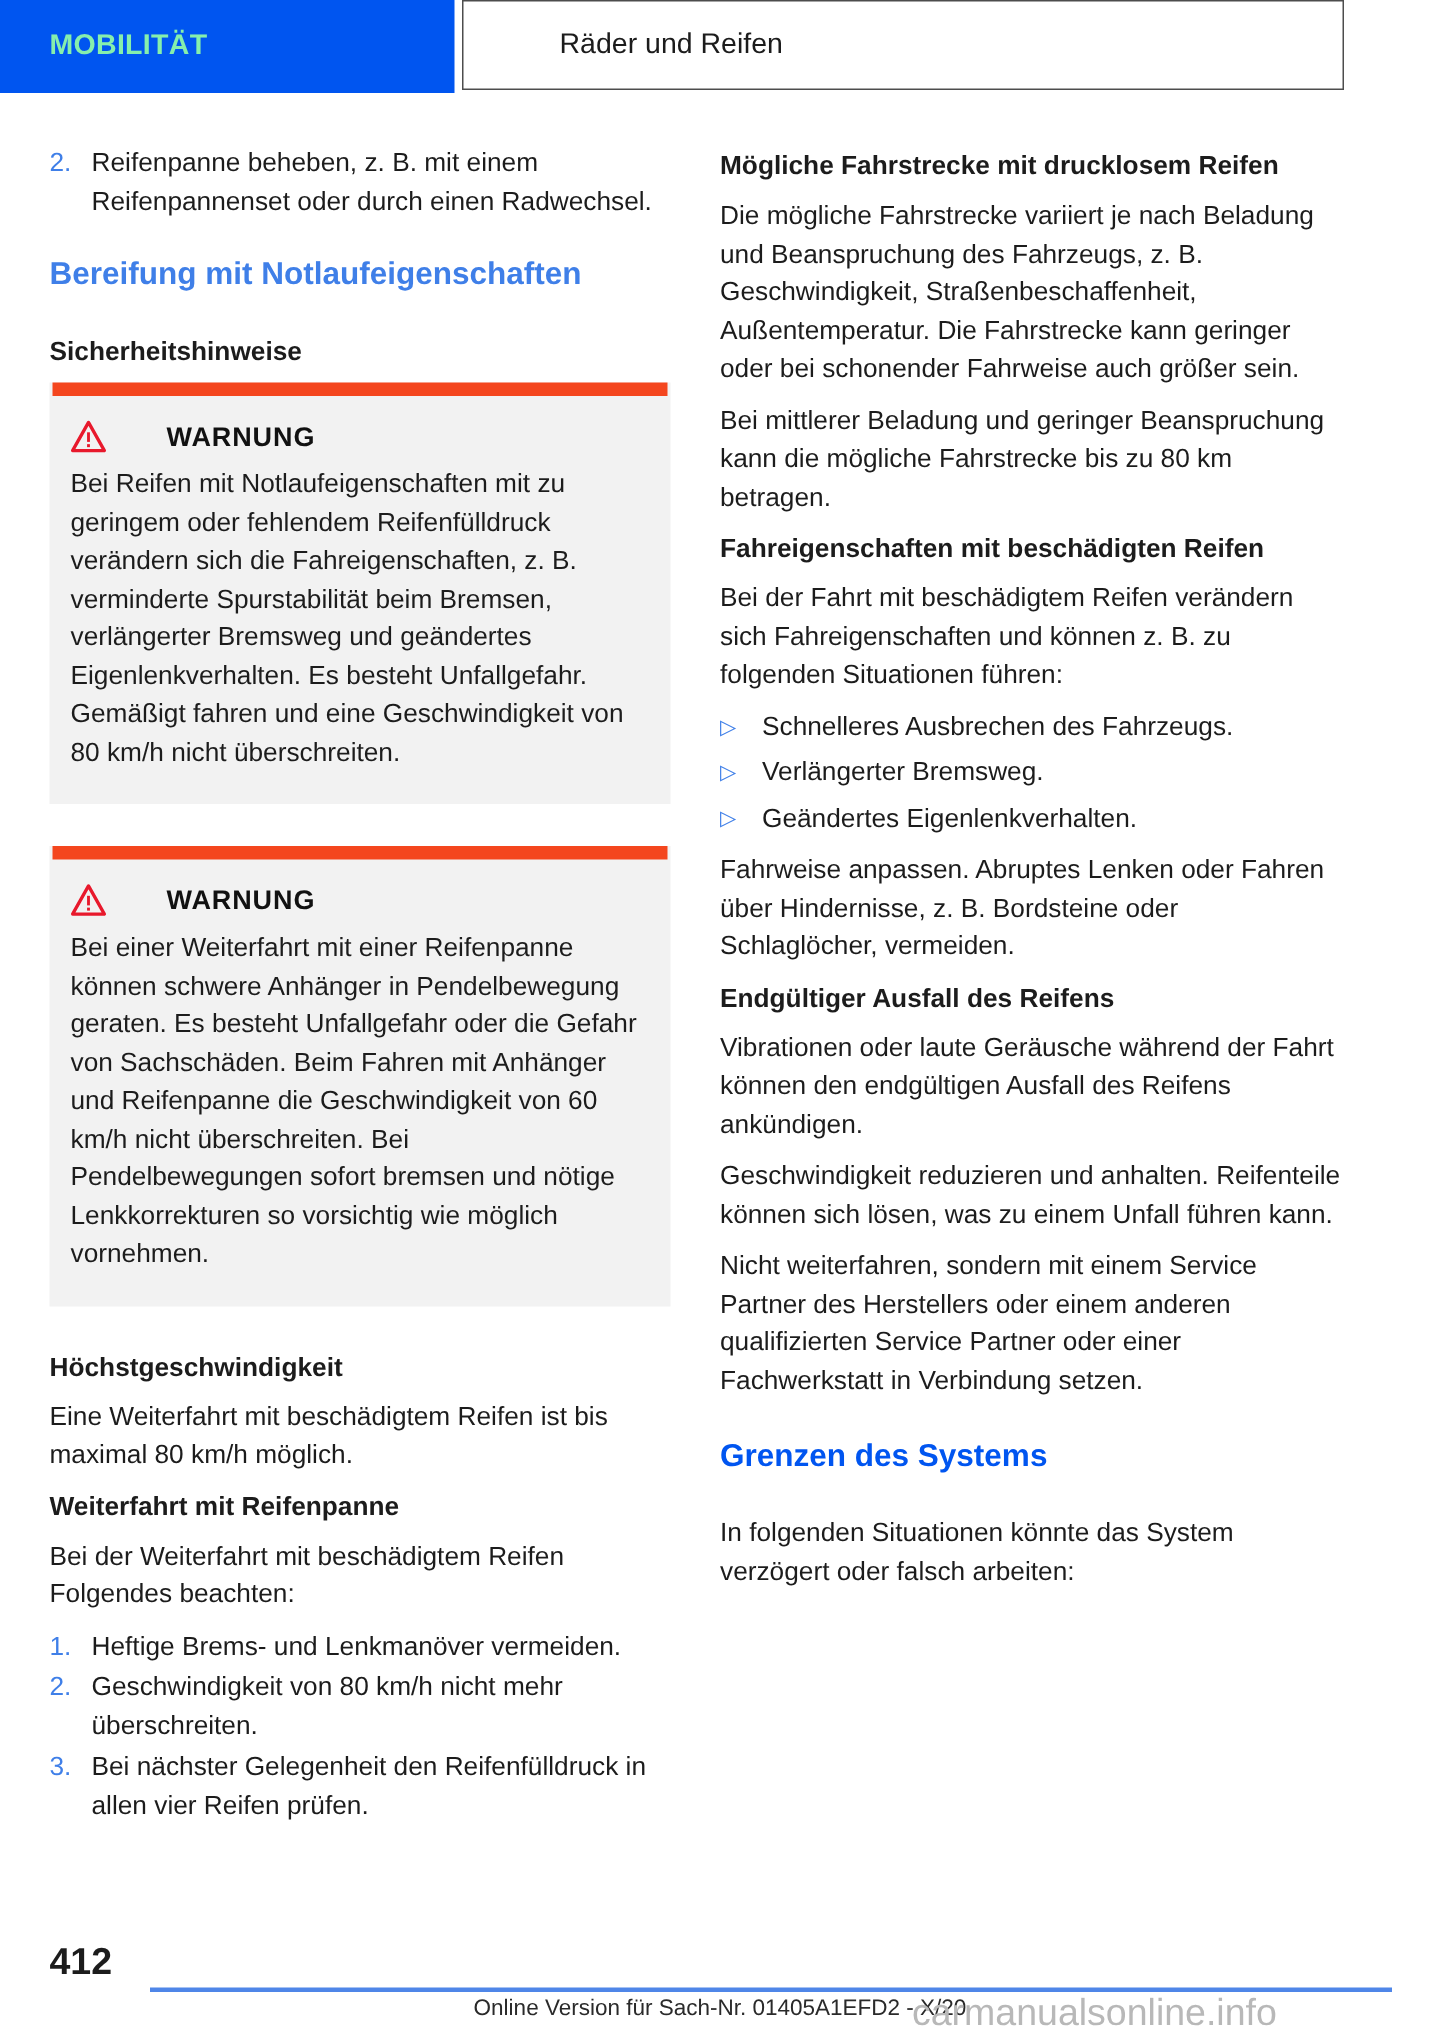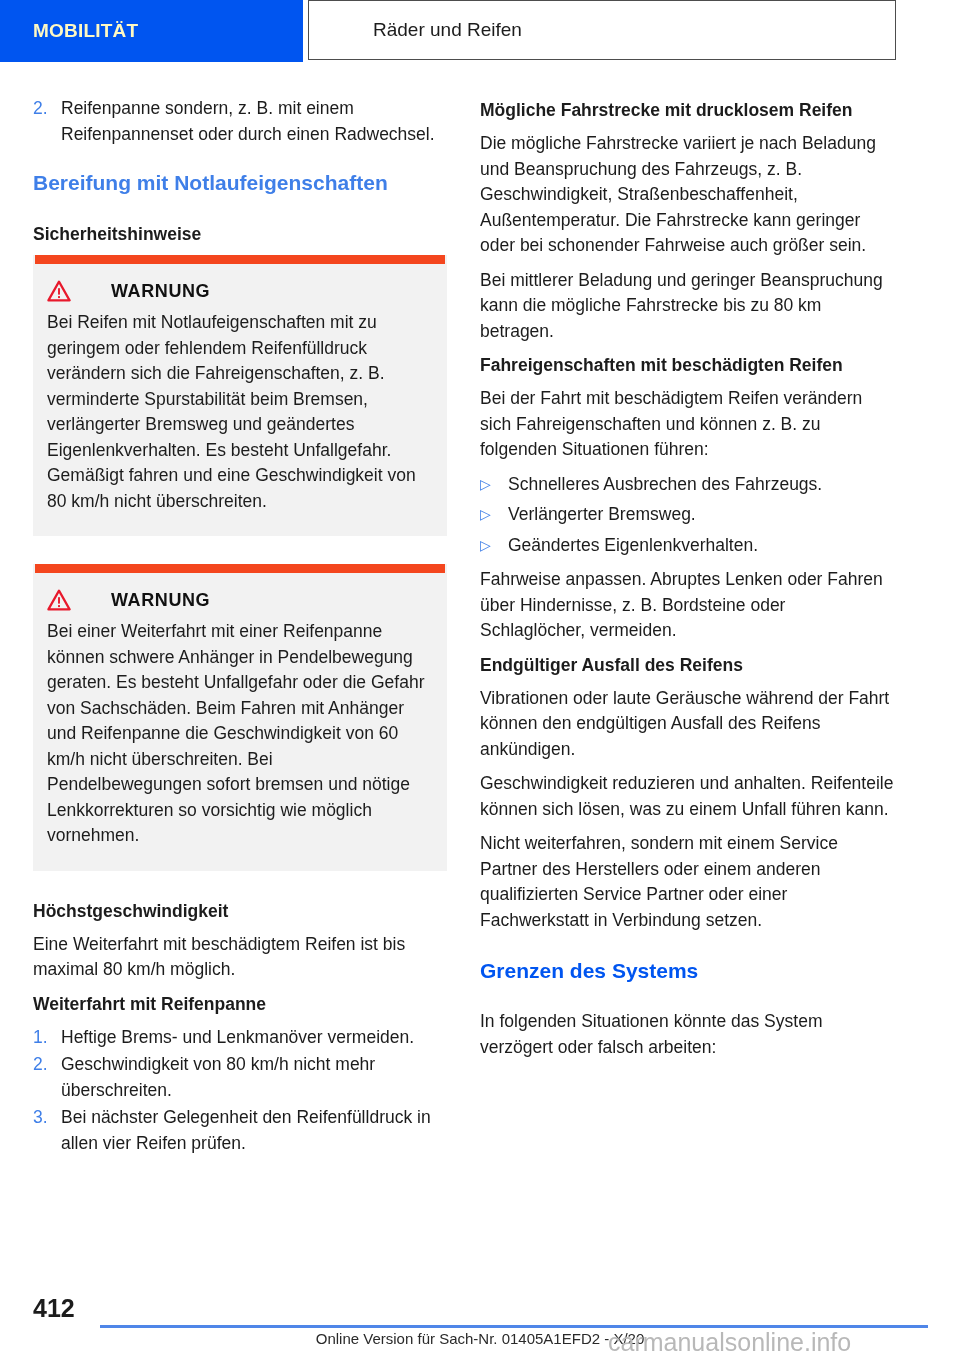--- a/index.html
+++ b/index.html
@@ -26,21 +26,21 @@
   .header-chapter {
     position: absolute;
     left: 0; top: 0;
     width: 303px;
     height: 62px;
     background: #0055f0;
     display: flex;
     align-items: center;
   }
   .header-chapter-label {
-    color: #fef9c3;
+    color: #86efac;
     font-size: 19px;
     font-weight: bold;
     letter-spacing: 0.2px;
     padding-left: 33px;
   }
   .header-section {
     position: absolute;
     left: 308px; top: 0;
     width: 588px;
     height: 60px;
@@ -243,21 +243,21 @@
   </div>
 </div>
 
 <div class="columns">
 
   <div class="col col-left">
 
     <div class="olist">
       <div class="olist-item">
         <span class="olist-num">2.</span>
-        <span class="olist-text">Reifenpanne sondern, z. B. mit einem Reifenpannenset oder durch einen Radwechsel.</span>
+        <span class="olist-text">Reifenpanne beheben, z. B. mit einem Reifenpannenset oder durch einen Radwechsel.</span>
       </div>
     </div>
 
     <h2 class="h-blue">Bereifung mit Notlaufeigenschaften</h2>
 
     <h3 class="h-sub first">Sicherheitshinweise</h3>
 
     <div class="warn">
       <div class="warn-bar"></div>
       <div class="warn-head">
@@ -285,20 +285,21 @@
         </span>
         <span class="warn-title">WARNUNG</span>
       </div>
       <div class="warn-body">Bei einer Weiterfahrt mit einer Reifenpanne können schwere Anhänger in Pendelbewegung geraten. Es besteht Unfallgefahr oder die Gefahr von Sachschäden. Beim Fahren mit Anhänger und Reifenpanne die Geschwindigkeit von 60 km/h nicht überschreiten. Bei Pendelbewegungen sofort bremsen und nötige Lenkkorrekturen so vorsichtig wie möglich vornehmen.</div>
     </div>
 
     <h3 class="h-sub">Höchstgeschwindigkeit</h3>
     <p class="para">Eine Weiterfahrt mit beschädigtem Reifen ist bis maximal 80 km/h möglich.</p>
 
     <h3 class="h-sub">Weiterfahrt mit Reifenpanne</h3>
+    <p class="para">Bei der Weiterfahrt mit beschädigtem Reifen Folgendes beachten:</p>
 
     <div class="olist">
       <div class="olist-item">
         <span class="olist-num">1.</span>
         <span class="olist-text">Heftige Brems- und Lenkmanöver vermeiden.</span>
       </div>
       <div class="olist-item">
         <span class="olist-num">2.</span>
         <span class="olist-text">Geschwindigkeit von 80 km/h nicht mehr überschreiten.</span>
       </div>

